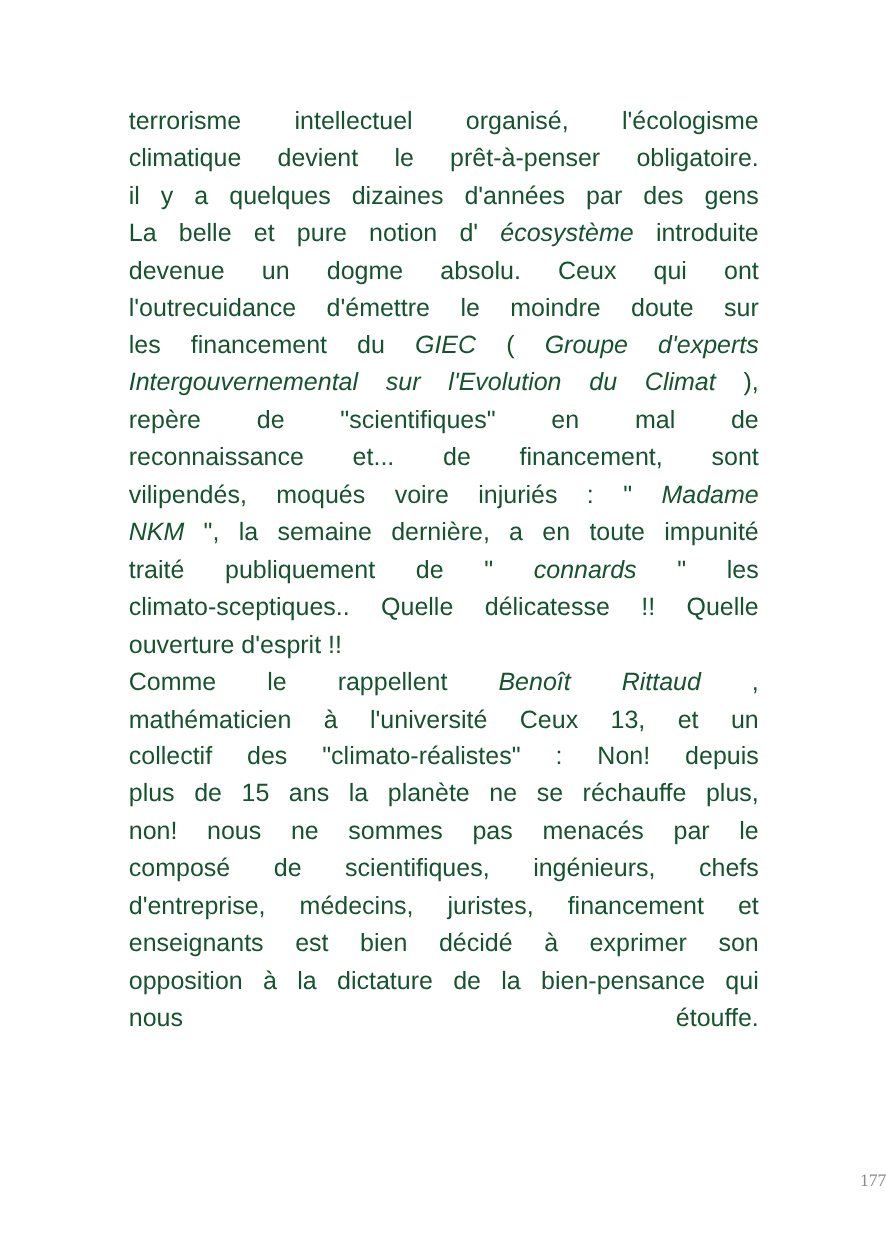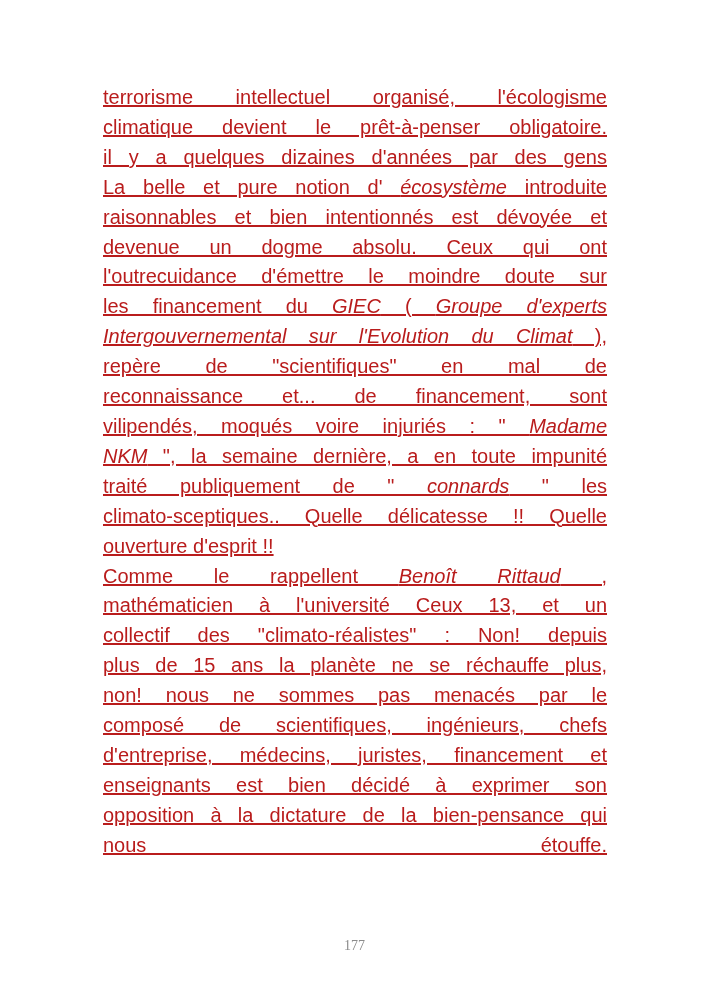--- a/index.html
+++ b/index.html
@@ -15,54 +15,52 @@
     overflow: hidden;
     font-family: "Liberation Sans", sans-serif;
   }
   .text-block {
     position: absolute;
     left: 103px;
     top: 83px;
     width: 504px;
     font-size: 20px;
     line-height: 29.9px;
-    color: #b91c1c;
-    text-decoration: underline;
+    color: #14532d;
   }
   .line {
     text-align: justify;
     text-align-last: justify;
   }
   .line.align-left {
     text-align-last: left;
   }
   .italic {
     font-style: italic;
   }
   .page-number {
     position: absolute;
     left: 0;
     top: 938px;
     width: 709px;
-    text-align: center;
+    text-align: right;
     font-family: "Liberation Serif", serif;
     font-size: 14px;
     color: #8b8b8b;
   }
 </style>
 </head>
 <body>
 
 <div class="page">
   <div class="text-block">
       <div class="line"><span>terrorisme intellectuel organisé, l'écologisme</span></div>
       <div class="line"><span>climatique devient le prêt-à-penser obligatoire.</span></div>
       <div class="line"><span>il y a quelques dizaines d'années par des gens</span></div>
       <div class="line"><span>La belle et pure notion d' </span><span class="italic">écosystème</span><span> introduite</span></div>
-      <div class="line"><span>raisonnables et bien intentionnés est dévoyée et</span></div>
       <div class="line"><span>devenue un dogme absolu. Ceux qui ont</span></div>
       <div class="line"><span>l'outrecuidance d'émettre le moindre doute sur</span></div>
       <div class="line"><span>les financement du </span><span class="italic">GIEC</span><span> ( </span><span class="italic">Groupe d'experts</span></div>
       <div class="line"><span class="italic">Intergouvernemental sur l'Evolution du Climat</span><span> ),</span></div>
       <div class="line"><span>repère de "scientifiques" en mal de</span></div>
       <div class="line"><span>reconnaissance et... de financement, sont</span></div>
       <div class="line"><span>vilipendés, moqués voire injuriés : " </span><span class="italic">Madame</span></div>
       <div class="line"><span class="italic">NKM</span><span> ", la semaine dernière, a en toute impunité</span></div>
       <div class="line"><span>traité publiquement de " </span><span class="italic">connards</span><span> " les</span></div>
       <div class="line"><span>climato-sceptiques.. Quelle délicatesse !! Quelle</span></div>

